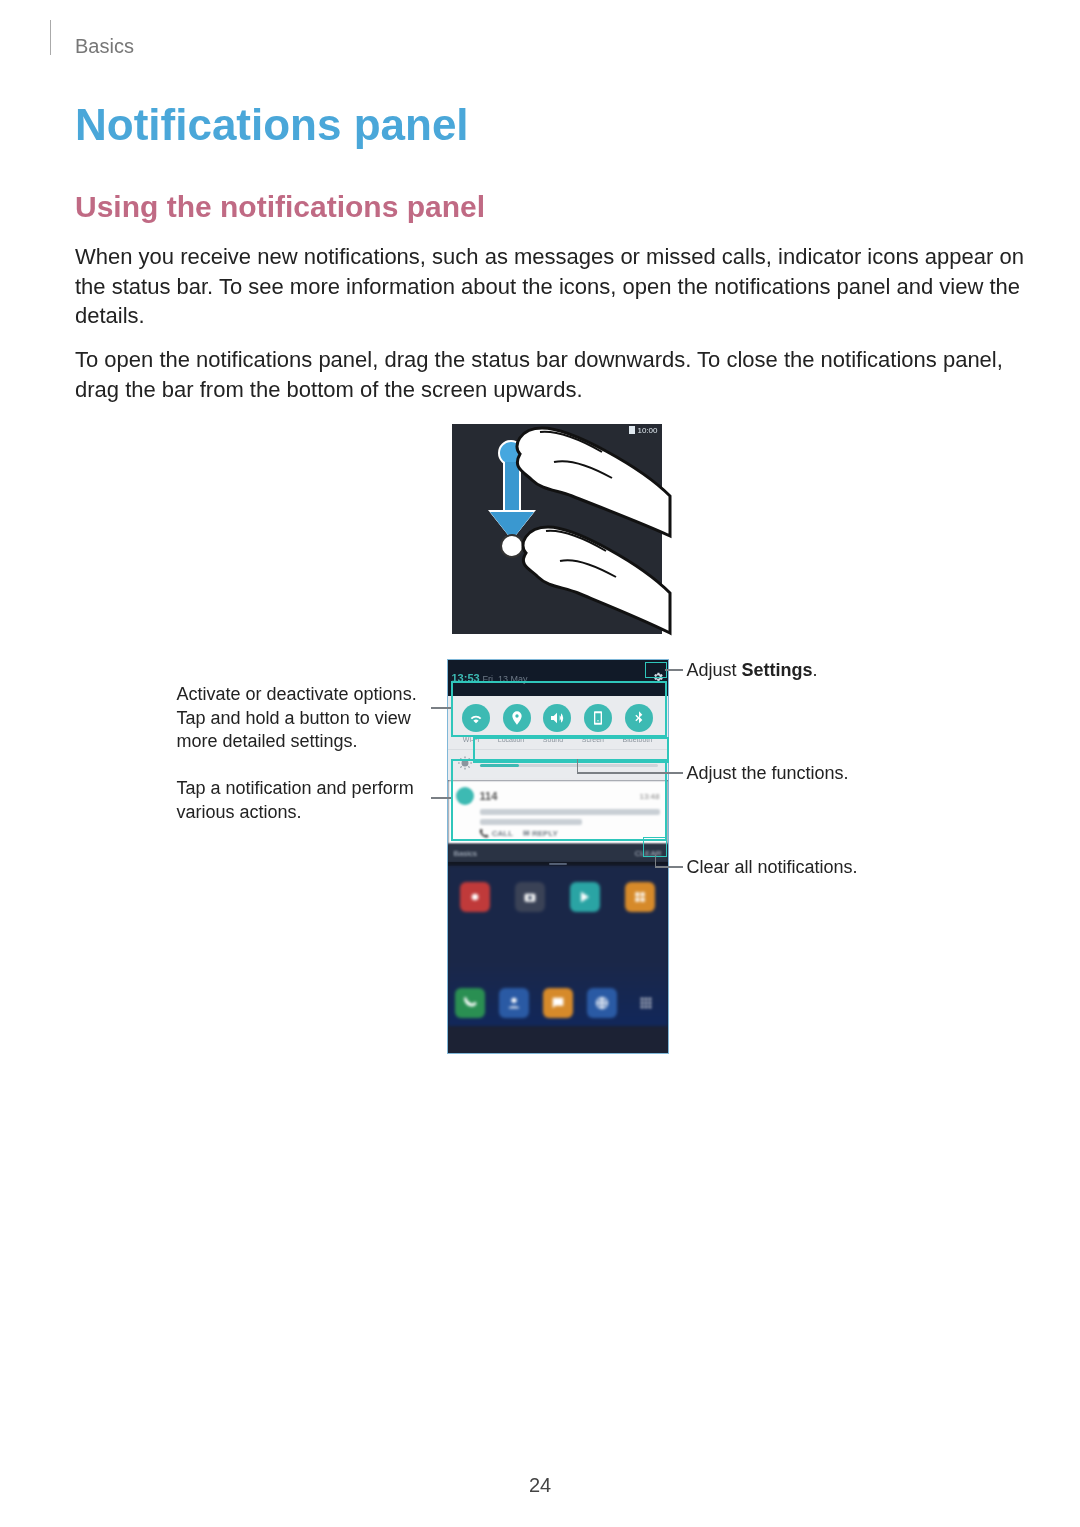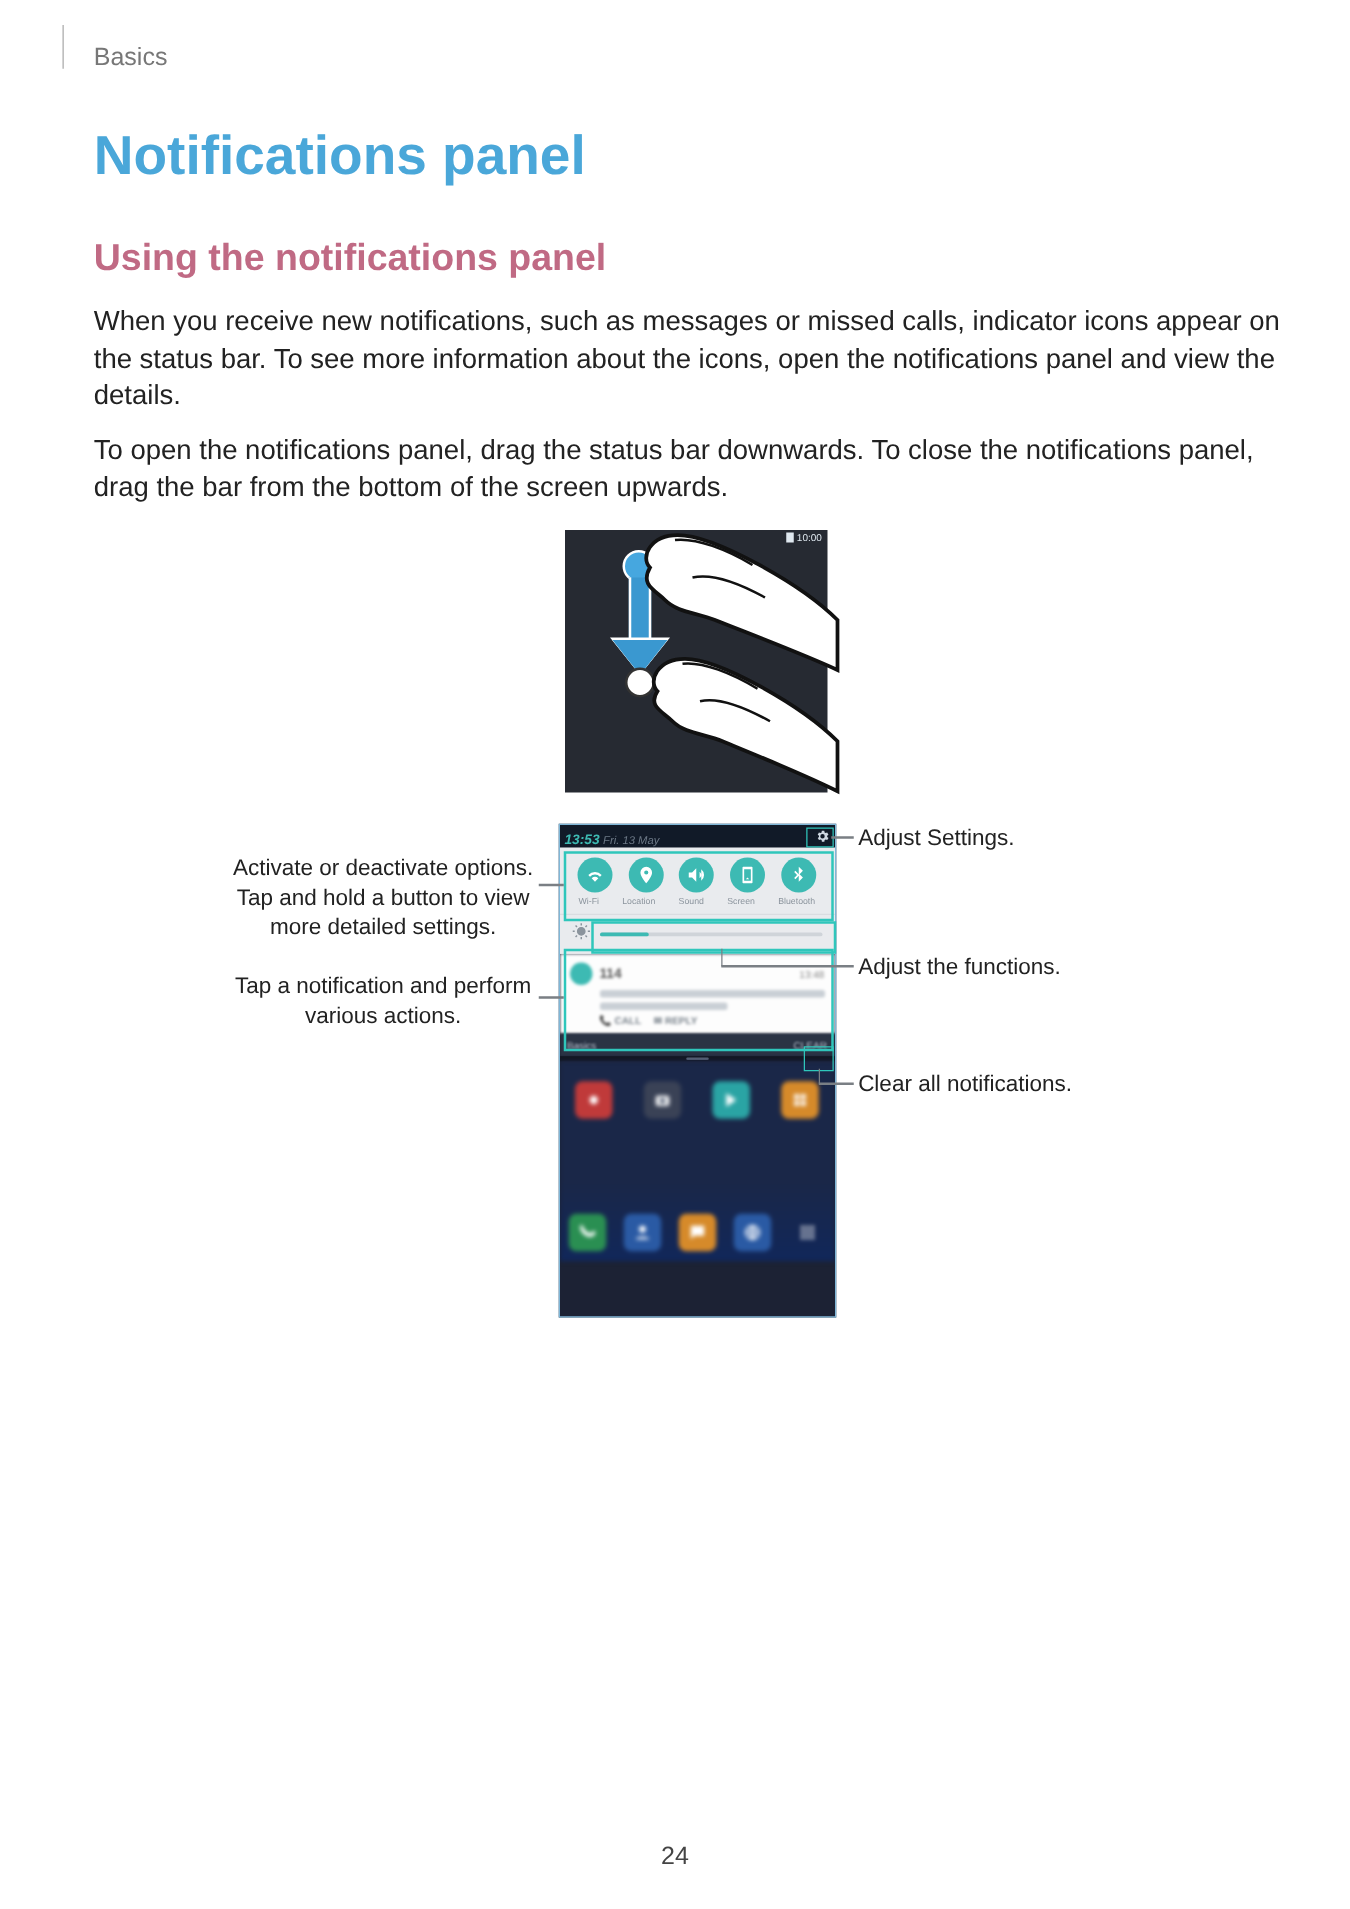--- a/index.html
+++ b/index.html
@@ -125,29 +125,28 @@
     position: absolute;
     left: 270px;
     top: 0;
     width: 220px;
     height: 393px;
     border: 1px solid #7fb7d8;
     background: #1c2234;
     overflow: hidden;
   }
   .phone .sb {
-    height: 18px;
+    height: 36px;
     background: #111a28;
     display: flex;
     justify-content: space-between;
-    align-items: flex-end;
+    align-items: center;
     font-size: 10px;
     color: #7aa;
     padding: 0 4px;
-    font-style: italic;
   }
   .phone .sb .time { color: #3dbab3; font-weight: bold; font-size: 11px; }
   .phone .sb .date { color: #6c7886; font-size: 9px; }
   .phone .sb .gear svg { width: 12px; height: 12px; fill: #cfd8e2; }
   .qpanel {
     position: relative;
     background: #e9ebee;
   }
   .qrow {
     display: flex;
@@ -245,23 +244,23 @@
     background: #7a7f84;
     height: 1.4px;
   }
   .leaderV { position:absolute; background:#7a7f84; width:1.4px; }
   .callout {
     position: absolute;
     font-size: 18px;
     color: #222;
     line-height: 1.3;
   }
-  .callout.left { text-align: center; right: 500px; width: 260px; }
+  .callout.left { text-align: left; right: 500px; width: 260px; }
   .callout.right { left: 510px; width: 240px; }
-  .callout b { font-weight: 400; }
+  .callout b { font-weight: 700; }
 
   .pagenum {
     position: absolute;
     left: 0; right: 0;
     bottom: 30px;
     text-align: center;
     font-size: 20px;
     color: #444;
   }
 </style>

